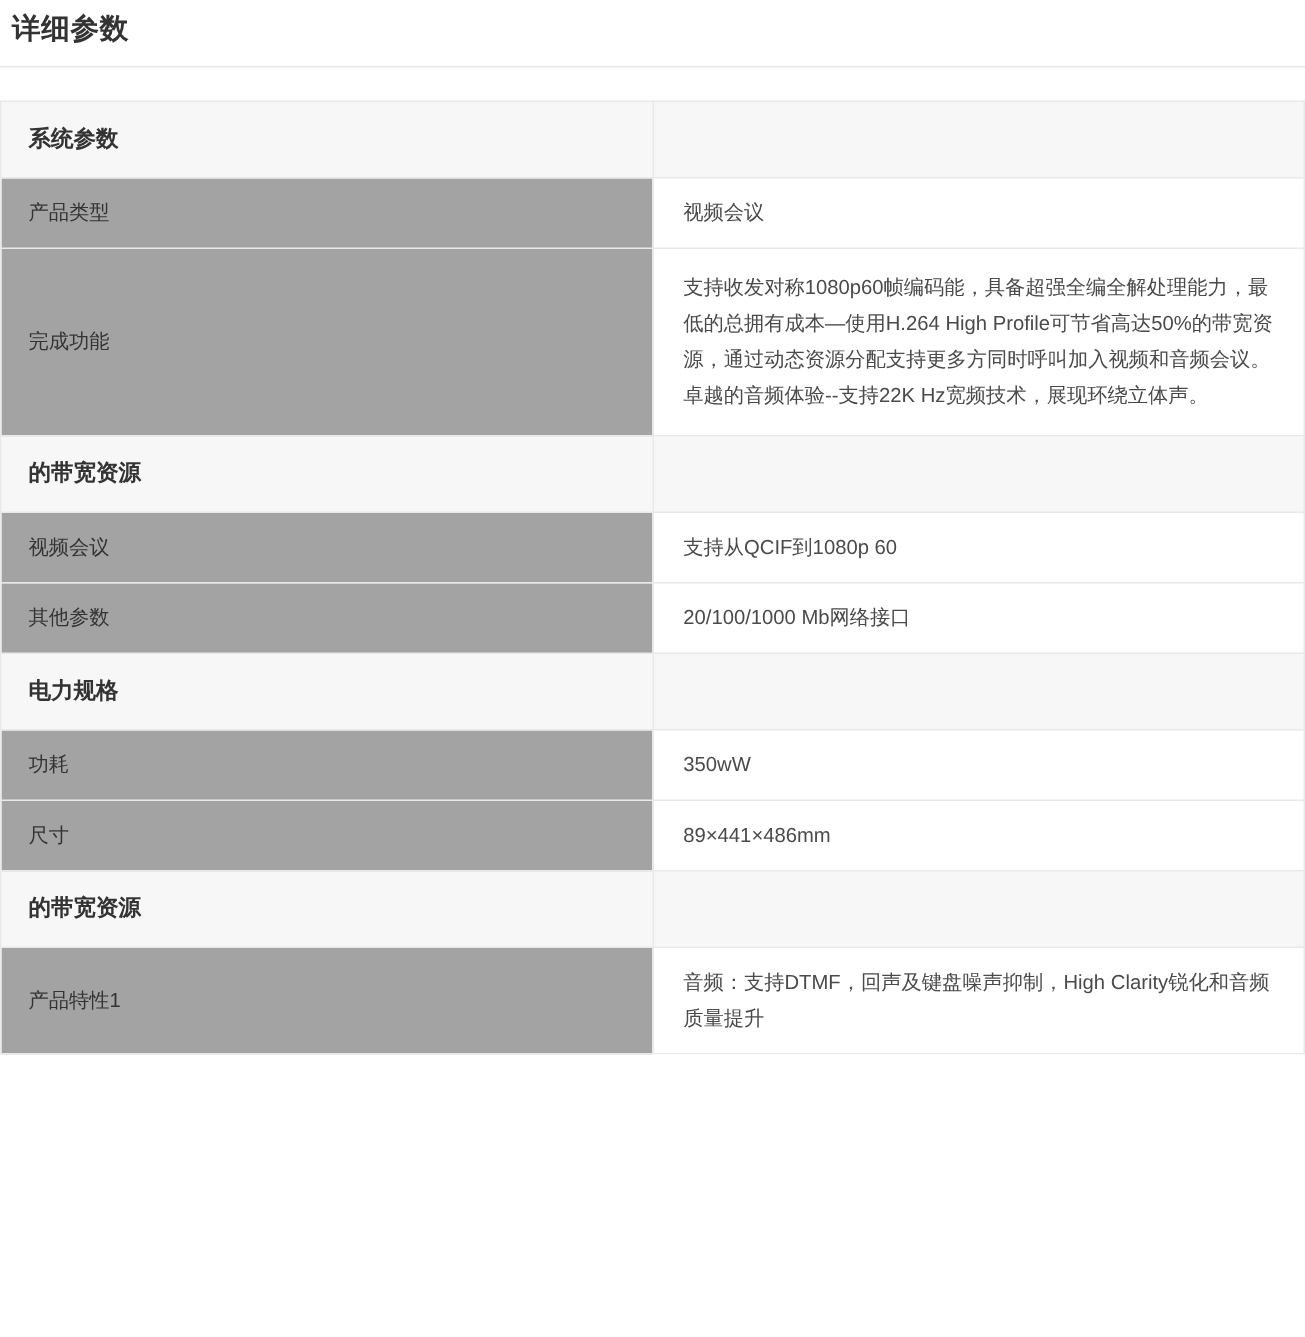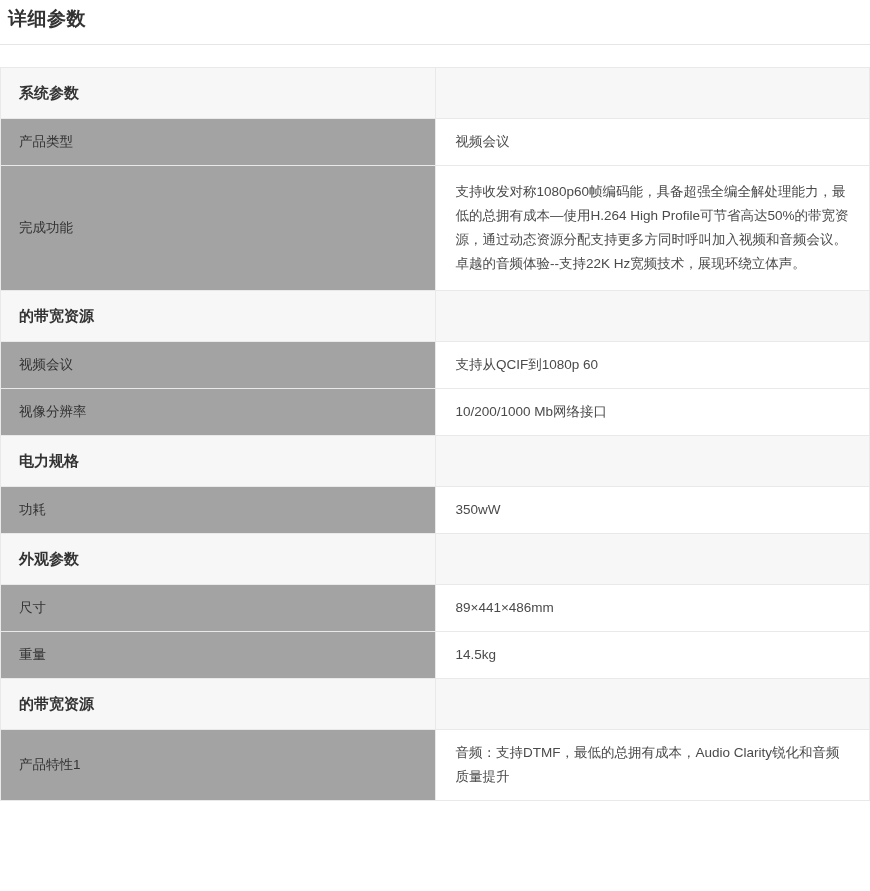--- a/index.html
+++ b/index.html
@@ -111,56 +111,46 @@
           <td class="sec-label">的带宽资源</td>
           <td class="sec-blank">&nbsp;</td>
         </tr>
         <tr>
           <td class="key">视频会议</td>
           <td class="val">
             <span class="line">支持从QCIF到1080p 60</span>
           </td>
         </tr>
         <tr>
-          <td class="key">视像分辨率</td>
+          <td class="key">其他参数</td>
           <td class="val">
-            <span class="line">10/200/1000 Mb网络接口</span>
+            <span class="line">20/100/1000 Mb网络接口</span>
           </td>
         </tr>
         <tr class="section">
           <td class="sec-label">电力规格</td>
           <td class="sec-blank">&nbsp;</td>
         </tr>
         <tr>
           <td class="key">功耗</td>
           <td class="val">
             <span class="line">350wW</span>
           </td>
         </tr>
-        <tr class="section">
-          <td class="sec-label">外观参数</td>
-          <td class="sec-blank">&nbsp;</td>
-        </tr>
         <tr>
           <td class="key">尺寸</td>
           <td class="val">
             <span class="line">89×441×486mm</span>
-          </td>
-        </tr>
-        <tr>
-          <td class="key">重量</td>
-          <td class="val">
-            <span class="line">14.5kg</span>
           </td>
         </tr>
         <tr class="section">
           <td class="sec-label">的带宽资源</td>
           <td class="sec-blank">&nbsp;</td>
         </tr>
         <tr>
           <td class="key">产品特性1</td>
           <td class="val">
-            <span class="line">音频：支持DTMF，最低的总拥有成本，Audio Clarity锐化和音频质量提升</span>
+            <span class="line">音频：支持DTMF，回声及键盘噪声抑制，High Clarity锐化和音频质量提升</span>
           </td>
         </tr>
       </tbody>
   </table>
 </div>
 
 </body></html>

